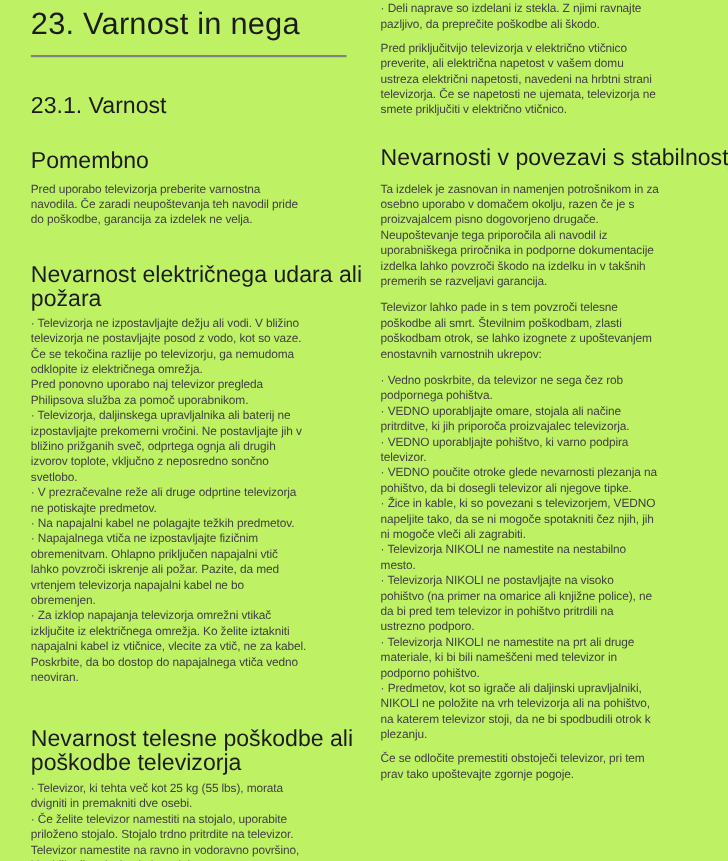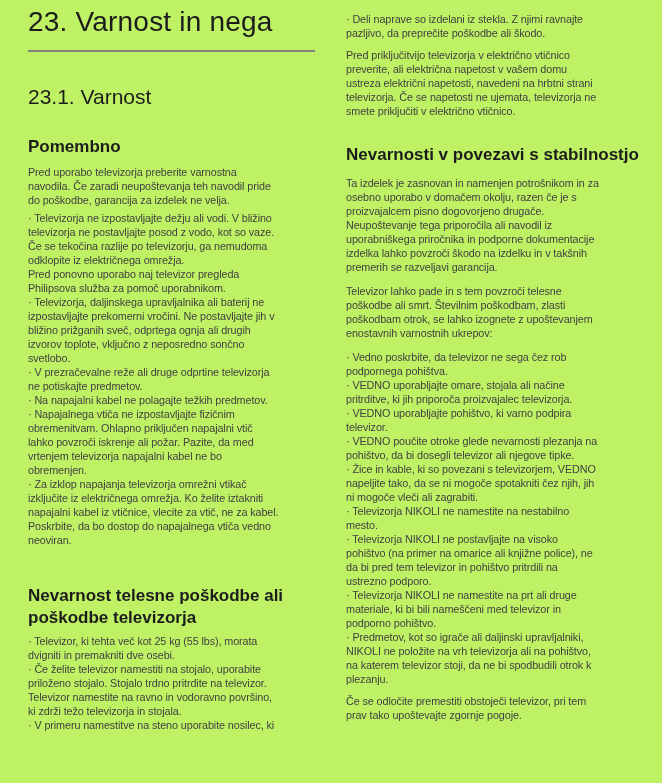--- a/index.html
+++ b/index.html
@@ -7,21 +7,21 @@
     position: relative;
     width: 662px;
     height: 783px;
     background: #bef264;
     overflow: hidden;
     font-family: "Liberation Sans", sans-serif;
     padding-left: 22px;
   }
   .col { position: absolute; top: 0; }
   .col-left  { left: 28px;  width: 292px; top: 6px;  }
-  .col-right { left: 346px; width: 302px; top: 12px; }
+  .col-right { left: 346px; width: 302px; top: 1px; }
 
   .chapter-title {
     margin: 0;
     font-size: 28px;
     line-height: 32px;
     font-weight: 400;
     letter-spacing: 0.2px;
     color: #1c1c1c;
     white-space: pre;
   }
@@ -34,23 +34,23 @@
   .section-title {
     margin: 32px 0 0 0;
     font-size: 21px;
     line-height: 26px;
     font-weight: 400;
     color: #1c1c1c;
     white-space: pre;
   }
   .h3 {
     margin: 0;
-    font-size: 17px;
+    font-size: 21px;
     line-height: 22px;
-    font-weight: 700;
+    font-weight: 400;
     color: #1c1c1c;
     white-space: pre;
   }
   .body-text {
     margin: 0;
     font-size: 10.8px;
     line-height: 14px;
     letter-spacing: -0.1px;
     font-weight: 400;
     color: #414141;
@@ -84,20 +84,22 @@
   <div class="col col-left">
     <h1 class="chapter-title">23. Varnost in nega</h1>
     <div class="rule"></div>
     <h2 class="section-title">23.1. Varnost</h2>
 
     <h3 class="h3 h3-important">Pomembno</h3>
     <p class="body-text p-important">Pred uporabo televizorja preberite varnostna
 navodila. Če zaradi neupoštevanja teh navodil pride
 do poškodbe, garancija za izdelek ne velja.</p>
 
+    <h3 class="h3 h3-electric">Nevarnost električnega udara ali
+požara</h3>
     <p class="body-text p-electric">· Televizorja ne izpostavljajte dežju ali vodi. V bližino
 televizorja ne postavljajte posod z vodo, kot so vaze.
 Če se tekočina razlije po televizorju, ga nemudoma
 odklopite iz električnega omrežja.
 Pred ponovno uporabo naj televizor pregleda
 Philipsova služba za pomoč uporabnikom.
 · Televizorja, daljinskega upravljalnika ali baterij ne
 izpostavljajte prekomerni vročini. Ne postavljajte jih v
 bližino prižganih sveč, odprtega ognja ali drugih
 izvorov toplote, vključno z neposredno sončno

